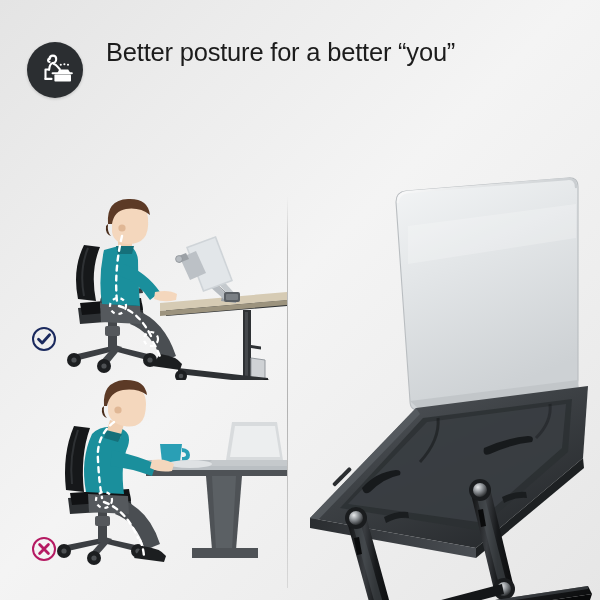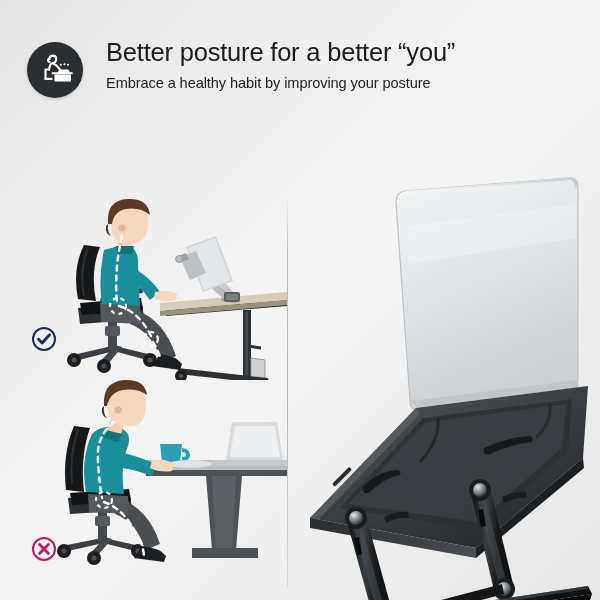--- a/index.html
+++ b/index.html
@@ -119,21 +119,20 @@
         <g fill="#ffffff">
           <circle cx="33.8" cy="22.7" r="1.05"></circle>
           <circle cx="37.4" cy="22.2" r="1.05"></circle>
           <circle cx="41.0" cy="22.7" r="1.05"></circle>
         </g>
       </svg>
     </div>
 
     <div id="header-text">
       <div id="page-title">Better posture for a better “you”</div>
-      <div id="page-subtitle">Embrace a healthy habit by improving your posture</div>
     </div>
   </div>
 
   <div id="panel-divider"></div>
 
   <div id="left-panel">
 
     <div class="scene" id="scene-good">
       <svg width="287" height="240" viewBox="0 0 287 240">
 

